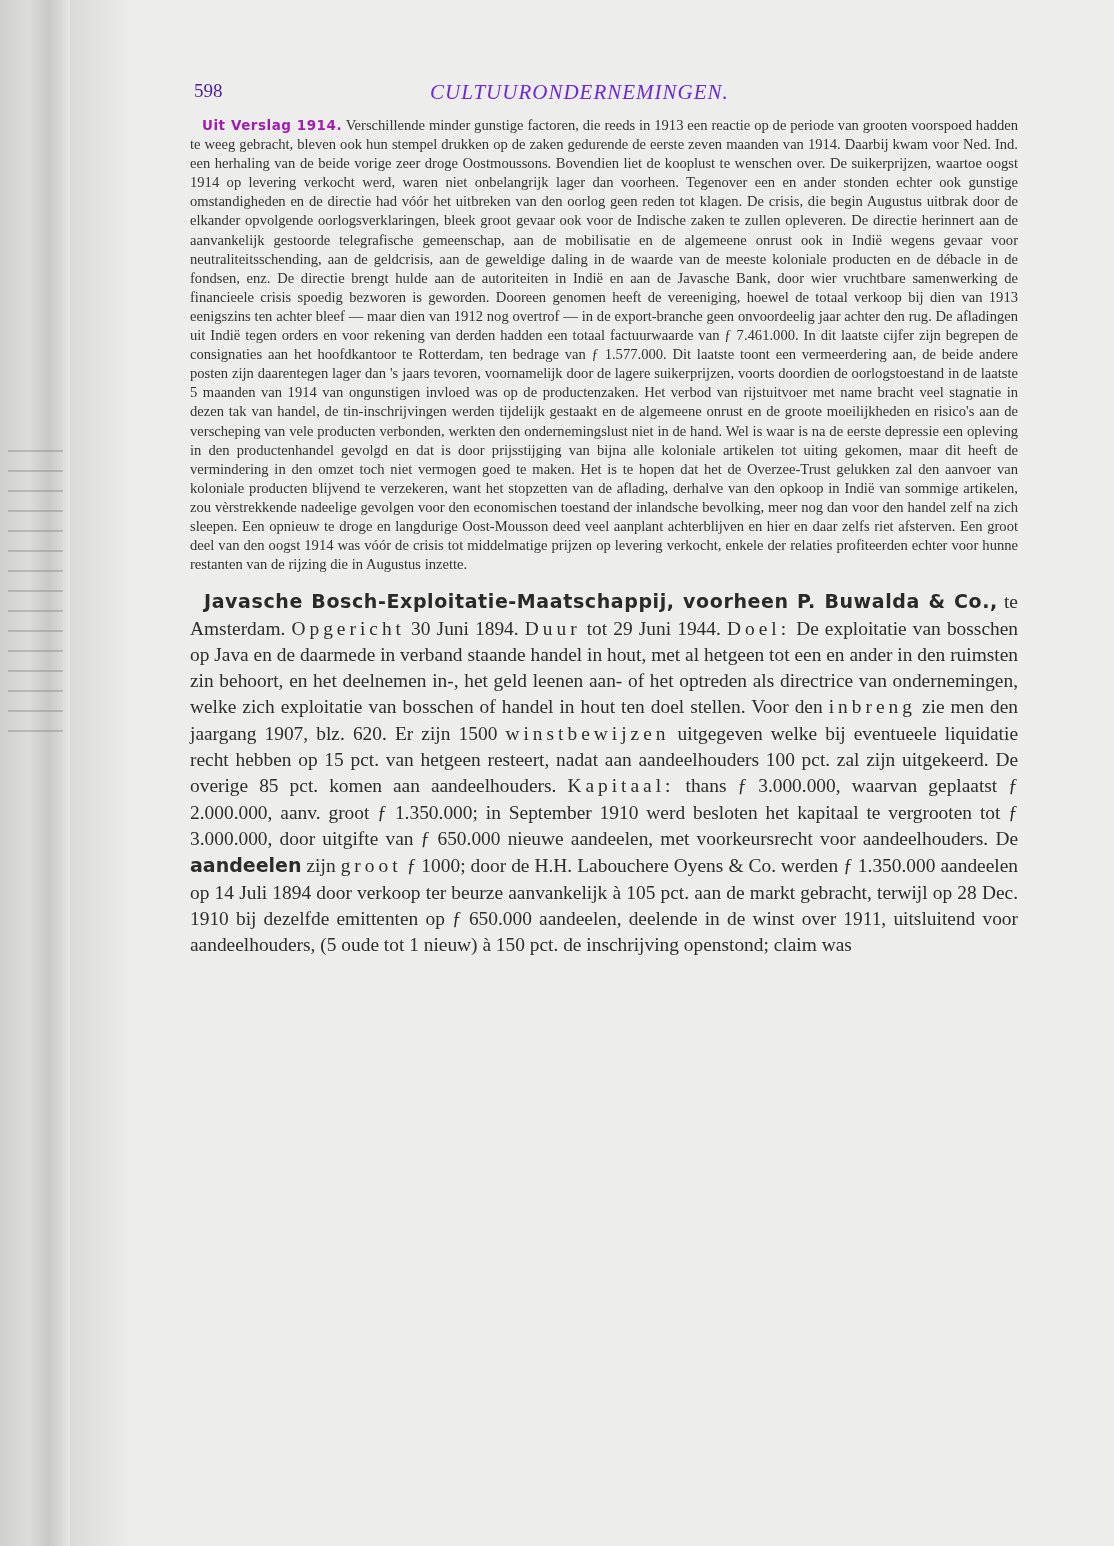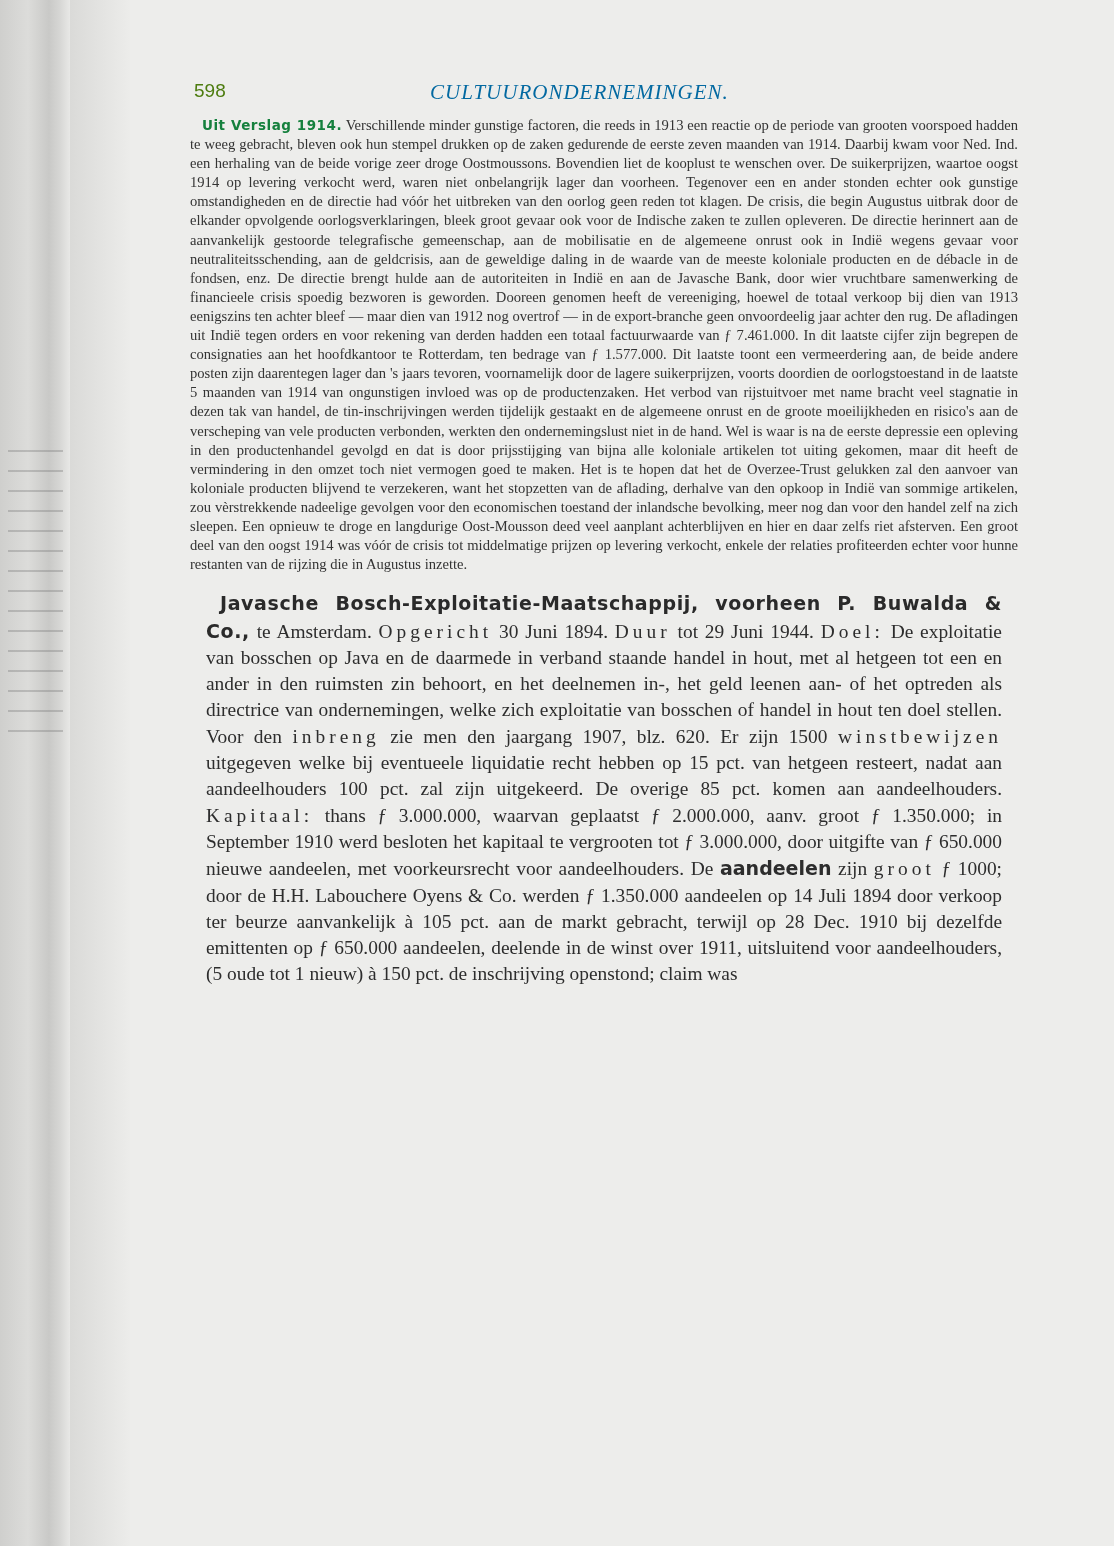--- a/index.html
+++ b/index.html
@@ -22,36 +22,36 @@
     opacity:.35;
     background:repeating-linear-gradient(0deg,transparent 0 18px,#777 18px 20px);
   }
   .page {
     position:absolute; left:190px; top:76px; width:828px;
   }
   .running-head {
     position:relative; height:40px;
   }
   .page-num {
-    position:absolute; left:4px; top:4px; font-size:19px; color:#4d7c0f;
-    font-family:Liberation Sans, sans-serif;
+    position:absolute; left:4px; top:4px; font-size:19px; color:#4c1d95;
+    font-family:Liberation Serif, serif;
   }
   .head-title {
     position:absolute; left:240px; top:4px; font-size:21px; font-style:italic; letter-spacing:1px;
-    font-family:"Liberation Serif", serif; color:#0369a1;
+    font-family:"Liberation Serif", serif; color:#6d28d9;
   }
   .small {
     font-family:"Liberation Serif", serif;
     font-size:14.6px; line-height:19.1px; text-align:justify;
     color:#333;
   }
   .small p { margin:0; text-indent:12px; }
   .small p.first { margin-top:30px; }
   .bold-lead {
-    font-family:"DejaVu Sans", sans-serif; font-weight:bold; font-size:13.5px; letter-spacing:0.5px; color:#15803d;
+    font-family:"DejaVu Sans", sans-serif; font-weight:bold; font-size:13.5px; letter-spacing:0.5px; color:#a21caf;
   }
   .large {
     font-family:"Liberation Serif", serif;
     font-size:19.4px; line-height:26.3px; text-align:justify; color:#2d2d2d;
     margin-top:14px;
   }
   .company-name {
     font-family:"DejaVu Sans", sans-serif; font-weight:bold; font-size:19px; letter-spacing:0.6px;
     color:#2a2a2a;
   }
@@ -73,21 +73,21 @@
   </div>
 
   <div class="small">
     <p>
       <span class="bold-lead">Uit Verslag 1914.</span>
       <span>Verschillende minder gunstige factoren, die reeds in 1913 een reactie op de periode van grooten voorspoed hadden te weeg gebracht, bleven ook hun stempel drukken op de zaken gedurende de eerste zeven maanden van 1914. Daarbij kwam voor Ned. Ind. een herhaling van de beide vorige zeer droge Oostmoussons. Bovendien liet de kooplust te wenschen over. De suikerprijzen, waartoe oogst 1914 op levering verkocht werd, waren niet onbelangrijk lager dan voorheen. Tegenover een en ander stonden echter ook gunstige omstandigheden en de directie had vóór het uitbreken van den oorlog geen reden tot klagen. De crisis, die begin Augustus uitbrak door de elkander opvolgende oorlogsverklaringen, bleek groot gevaar ook voor de Indische zaken te zullen opleveren. De directie herinnert aan de aanvankelijk gestoorde telegrafische gemeenschap, aan de mobilisatie en de algemeene onrust ook in Indië wegens gevaar voor neutraliteitsschending, aan de geldcrisis, aan de geweldige daling in de waarde van de meeste koloniale producten en de débacle in de fondsen, enz. De directie brengt hulde aan de autoriteiten in Indië en aan de Javasche Bank, door wier vruchtbare samenwerking de financieele crisis spoedig bezworen is geworden. Dooreen genomen heeft de vereeniging, hoewel de totaal verkoop bij dien van 1913 eenigszins ten achter bleef — maar dien van 1912 nog overtrof — in de export-branche geen onvoordeelig jaar achter den rug. De afladingen uit Indië tegen orders en voor rekening van derden hadden een totaal factuurwaarde van ƒ 7.461.000. In dit laatste cijfer zijn begrepen de consignaties aan het hoofdkantoor te Rotterdam, ten bedrage van ƒ 1.577.000. Dit laatste toont een vermeerdering aan, de beide andere posten zijn daarentegen lager dan 's jaars tevoren, voornamelijk door de lagere suikerprijzen, voorts doordien de oorlogstoestand in de laatste 5 maanden van 1914 van ongunstigen invloed was op de productenzaken. Het verbod van rijstuitvoer met name bracht veel stagnatie in dezen tak van handel, de tin-inschrijvingen werden tijdelijk gestaakt en de algemeene onrust en de groote moeilijkheden en risico's aan de verscheping van vele producten verbonden, werkten den ondernemingslust niet in de hand. Wel is waar is na de eerste depressie een opleving in den productenhandel gevolgd en dat is door prijsstijging van bijna alle koloniale artikelen tot uiting gekomen, maar dit heeft de vermindering in den omzet toch niet vermogen goed te maken. Het is te hopen dat het de Overzee-Trust gelukken zal den aanvoer van koloniale producten blijvend te verzekeren, want het stopzetten van de aflading, derhalve van den opkoop in Indië van sommige artikelen, zou vèrstrekkende nadeelige gevolgen voor den economischen toestand der inlandsche bevolking, meer nog dan voor den handel zelf na zich sleepen. Een opnieuw te droge en langdurige Oost-Mousson deed veel aanplant achterblijven en hier en daar zelfs riet afsterven. Een groot deel van den oogst 1914 was vóór de crisis tot middelmatige prijzen op levering verkocht, enkele der relaties profiteerden echter voor hunne restanten van de rijzing die in Augustus inzette.</span>
     </p>
   </div>
 
   <div class="large">
-    <p style="margin:16px;text-indent:14px;">
+    <p style="margin:0;text-indent:14px;">
       <span class="company-name">Javasche Bosch-Exploitatie-Maatschappij, voorheen P. Buwalda &amp; Co.,</span>
       <span>te Amsterdam.</span>
       <span class="spaced">Opgericht</span>
       <span>30 Juni 1894.</span>
       <span class="spaced">Duur</span>
       <span>tot 29 Juni 1944.</span>
       <span class="spaced">Doel:</span>
       <span>De exploitatie van bosschen op Java en de daarmede in verband staande handel in hout, met al hetgeen tot een en ander in den ruimsten zin behoort, en het deelnemen in-, het geld leenen aan- of het optreden als directrice van ondernemingen, welke zich exploitatie van bosschen of handel in hout ten doel stellen. Voor den</span>
       <span class="spaced">inbreng</span>
       <span>zie men den jaargang 1907, blz. 620. Er zijn 1500</span>

